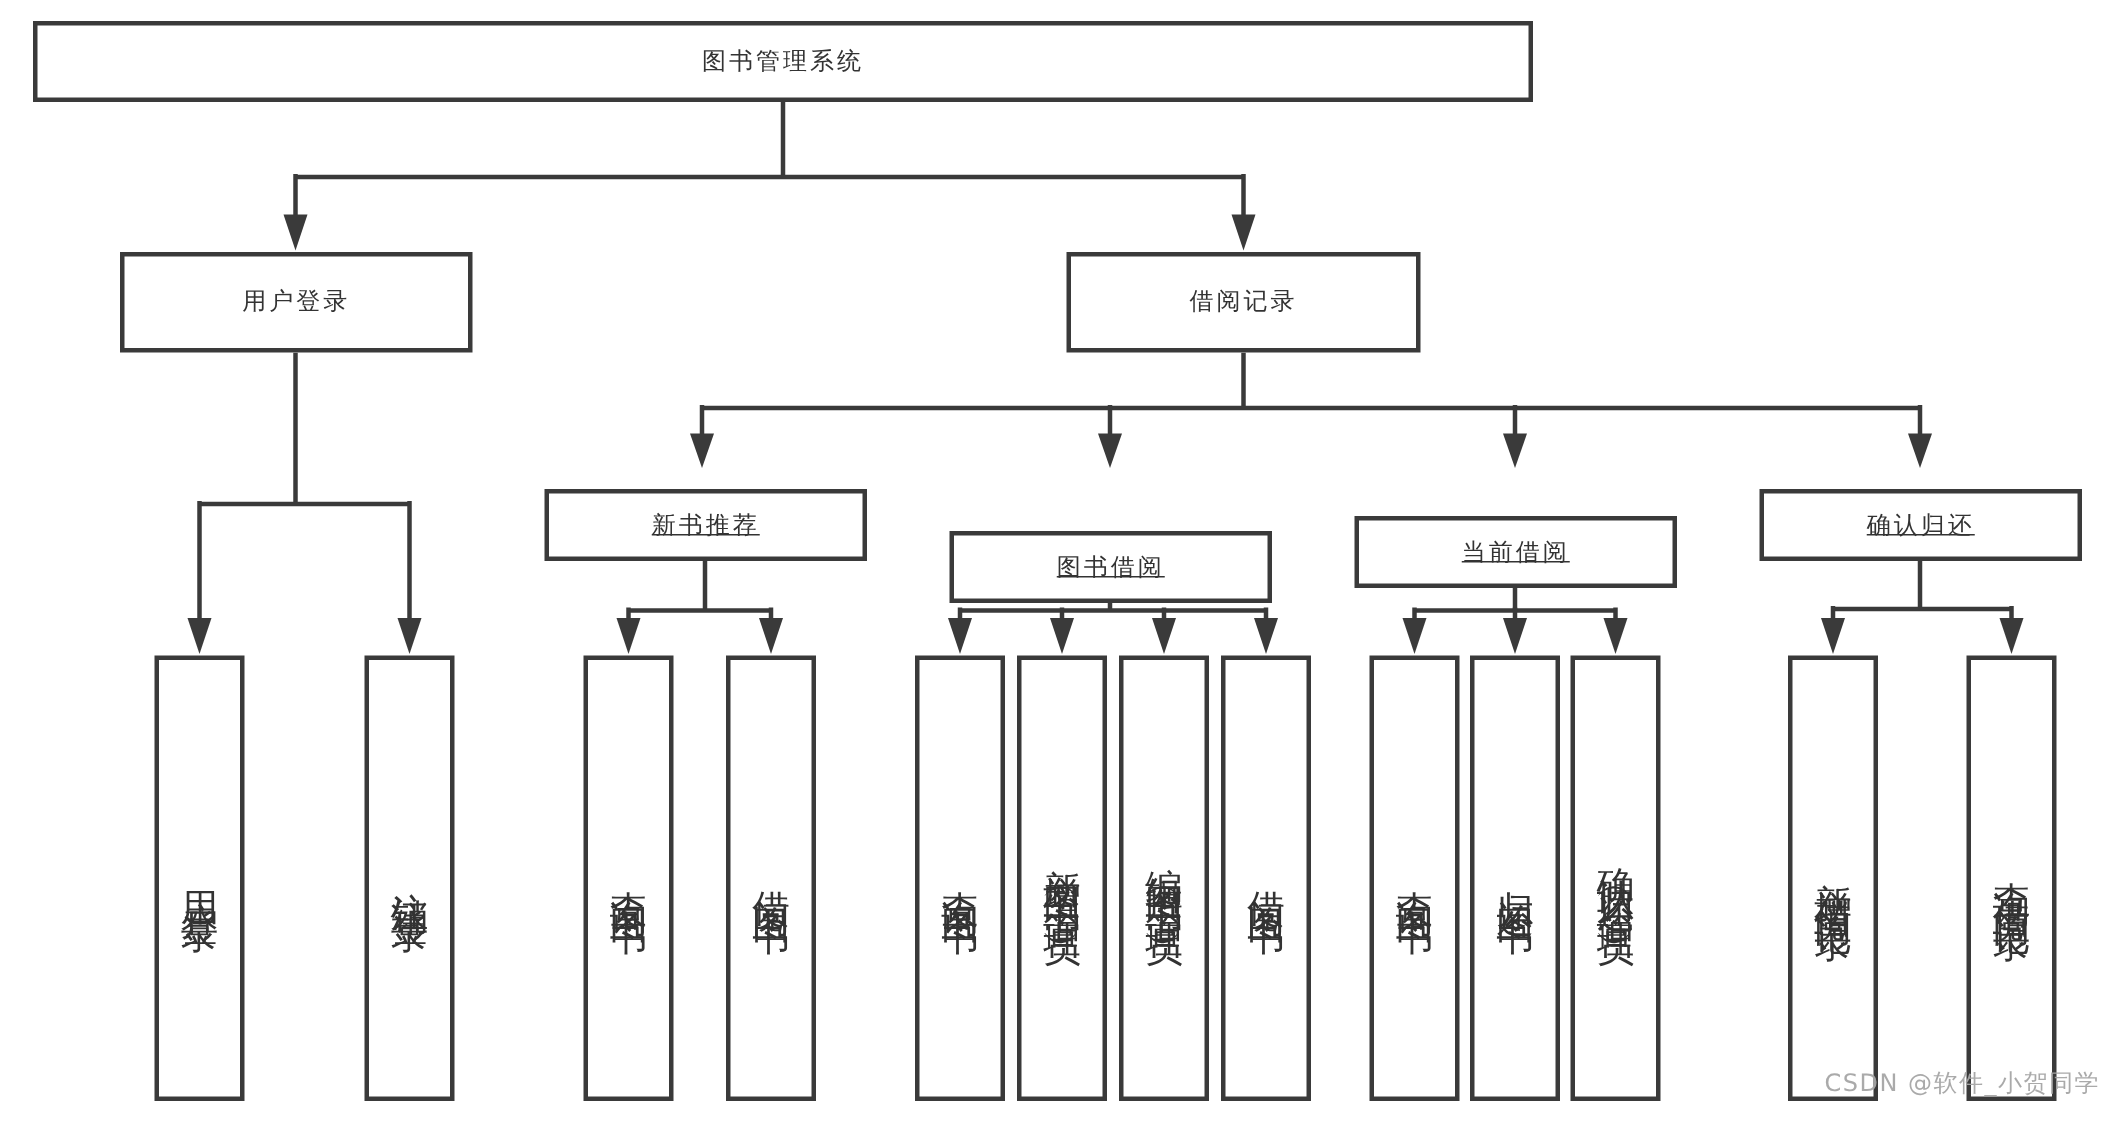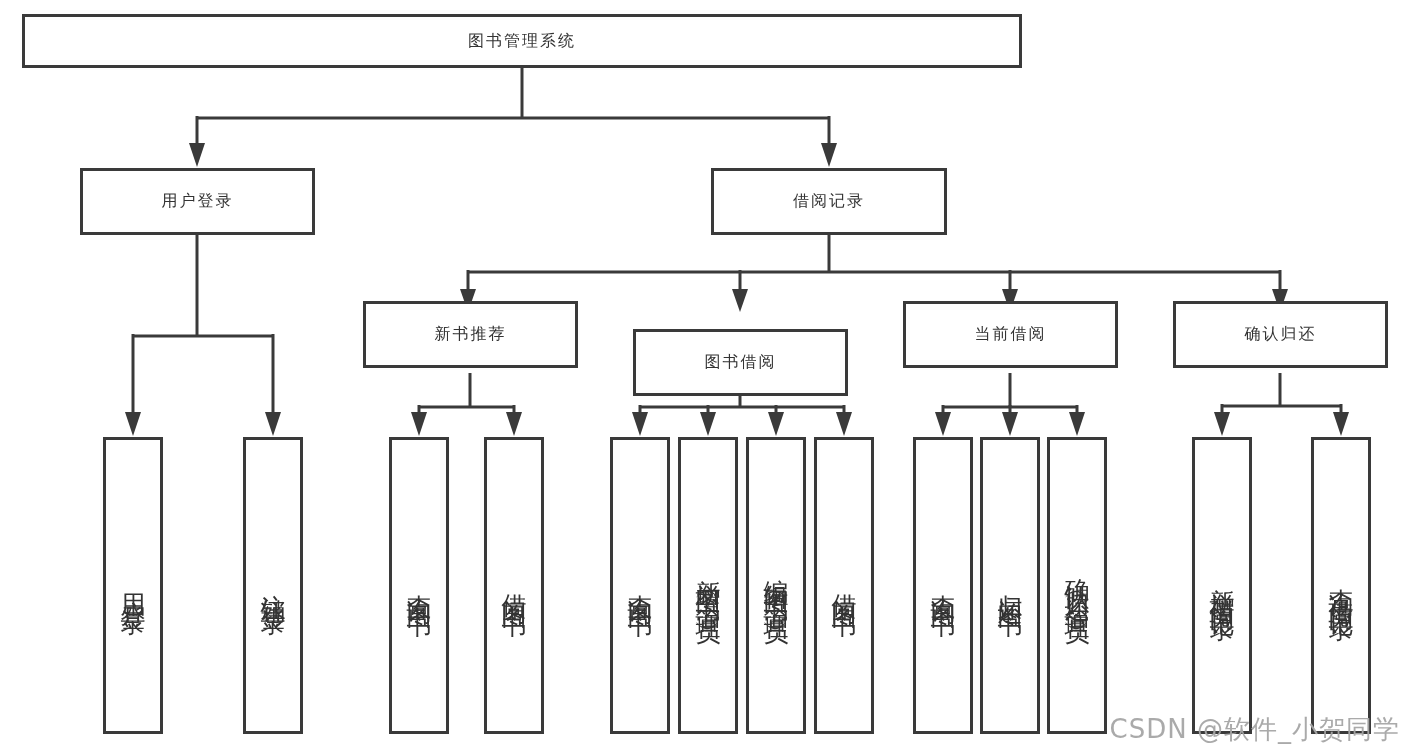--- a/index.html
+++ b/index.html
@@ -43,43 +43,43 @@
     text-orientation: mixed;
     font-size: 25px;
     letter-spacing: 6px;
     line-height: 1;
     color: #333333;
     white-space: nowrap;
   }
   .root  { left: 22px;  top: 14px;  width: 1000px; height: 54px; }
   .l2a   { left: 80px;  top: 168px; width: 235px;  height: 67px; }
   .l2b   { left: 711px; top: 168px; width: 236px;  height: 67px; }
-  .l3    { top: 301px;  width: 215px; height: 67px; }
+  .l3    { top: 326px;  width: 215px; height: 48px; text-decoration: underline; }
   .l3a   { left: 363px; }
   .l3b   { left: 633px; margin-top: 28px; }
-  .l3c   { left: 903px; }
+  .l3c   { left: 903px; margin-top: 18px; }
   .l3d   { left: 1173px; }
   .lf1  { left: 103px; }
   .lf2  { left: 243px; }
   .lf3  { left: 389px; }
   .lf4  { left: 484px; }
   .lf5  { left: 610px; }
   .lf6  { left: 678px; }
   .lf7  { left: 746px; }
   .lf8  { left: 814px; }
   .lf9  { left: 913px; }
   .lf10 { left: 980px; }
   .lf11 { left: 1047px; }
   .lf12 { left: 1192px; }
   .lf13 { left: 1311px; }
   #watermark {
     position: absolute;
     right: 5px;
     top: 712px;
-    font-size: 26px;
+    font-size: 16px;
     color: rgba(165,165,165,0.95);
     letter-spacing: 1px;
     white-space: nowrap;
     z-index: 5;
   }
 </style>
 </head>
 <body>
 
 <div id="canvas">

